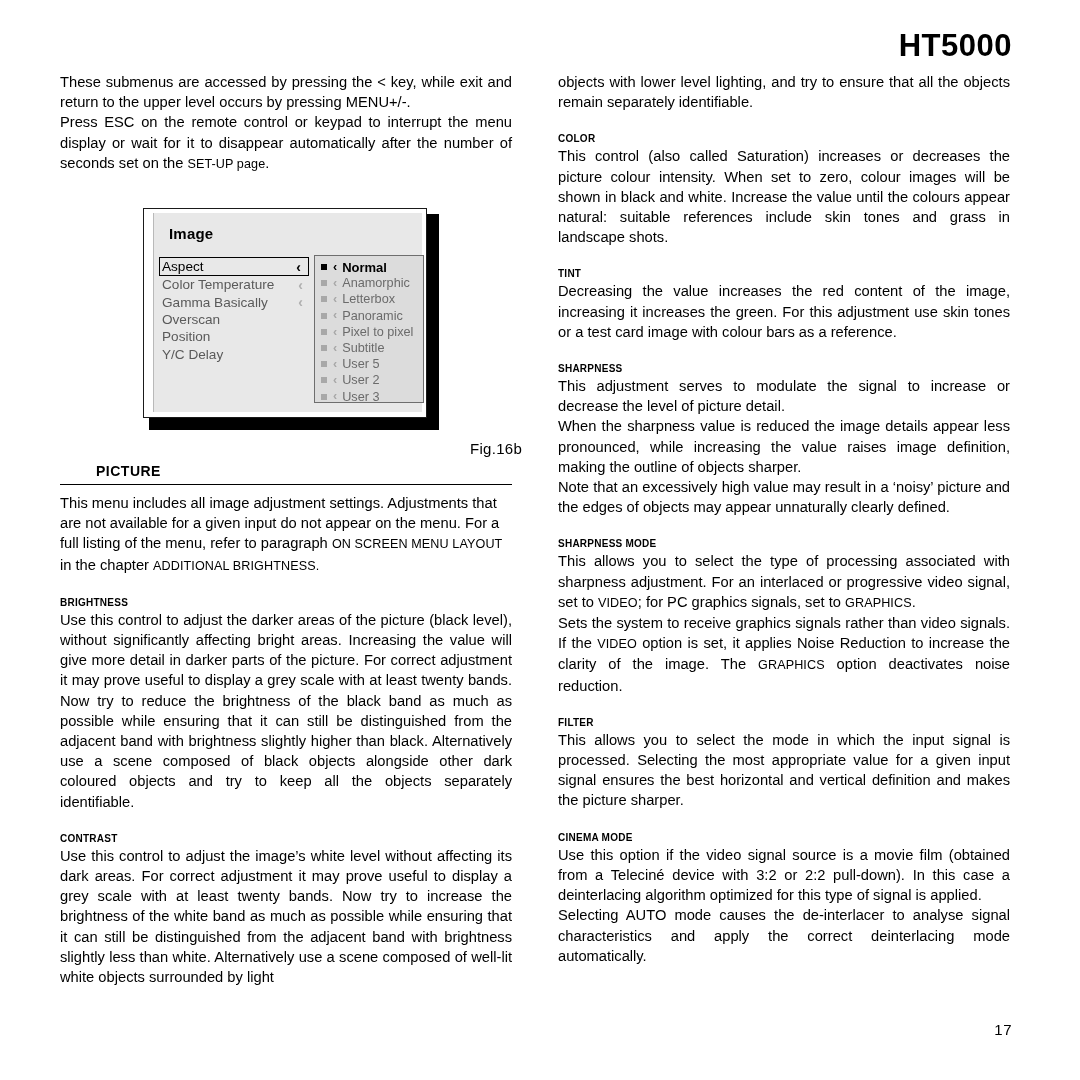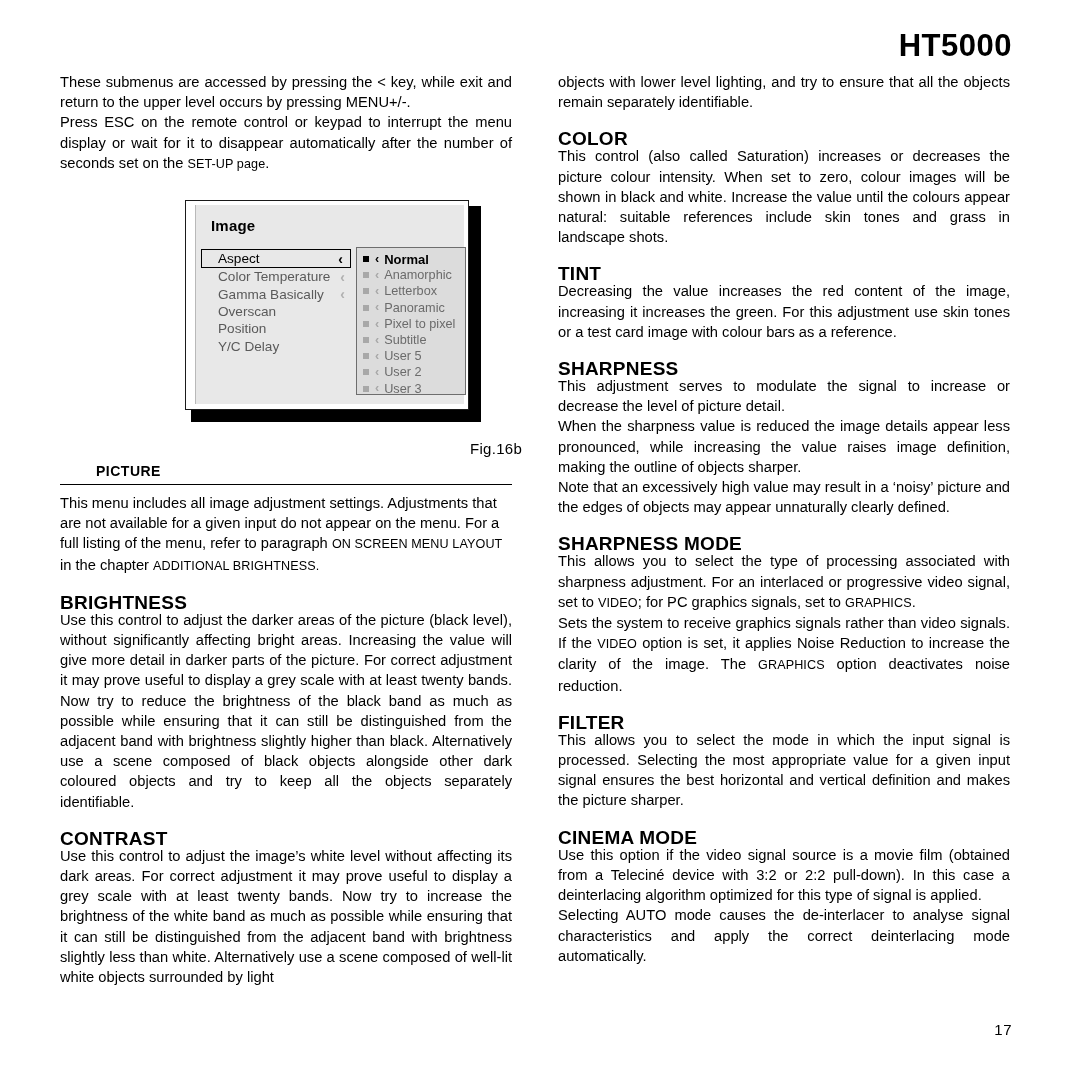--- a/index.html
+++ b/index.html
@@ -55,21 +55,21 @@
   p.body.nojust { text-align: left; }
 
   .sc {
     font-size: 12.6px;
     letter-spacing: 0.1px;
   }
 
   
   h3.sec {
     margin: 0;
-    font-size: 19px;
+    font-size: 10px;
     font-weight: bold;
     letter-spacing: 0.25px;
     line-height: 15px;
   }
   h3.sec.big {
     font-size: 14px;
     letter-spacing: 0.5px;
     margin-left: 36px;
   }
   .rule {
@@ -77,24 +77,23 @@
     border-top: 1.6px solid #000;
     margin: 5px 0 8px 0;
     height: 0;
   }
   .gap { height: 19px; }
 
   
   .figure-wrap {
     position: absolute;
     left: 143px;
-    top: 200px;
+    top: 208px;
     width: 245px;
     height: 222px;
-    margin-left: 42px;
   }
   .fig-shadow {
     position: absolute;
     left: 6px; top: 6px;
     width: 290px; height: 216px;
     background: #000000;
   }
   .fig-outer {
     position: absolute;
     left: 0; top: 0;
@@ -127,21 +126,21 @@
     top: 44px;
     width: 150px;
   }
   .menu-row {
     position: relative;
     height: 17.4px;
     display: flex;
     align-items: center;
     font-size: 13.6px;
     color: #5a5a5a;
-    padding-left: 16px;
+    padding-left: 2px;
     box-sizing: border-box;
   }
   .menu-row .lbl { flex: 1 1 auto; white-space: nowrap; }
   .menu-row .chev {
     font-size: 14px;
     color: #b0b0b0;
     font-weight: bold;
     padding-right: 7px;
     line-height: 1;
   }

